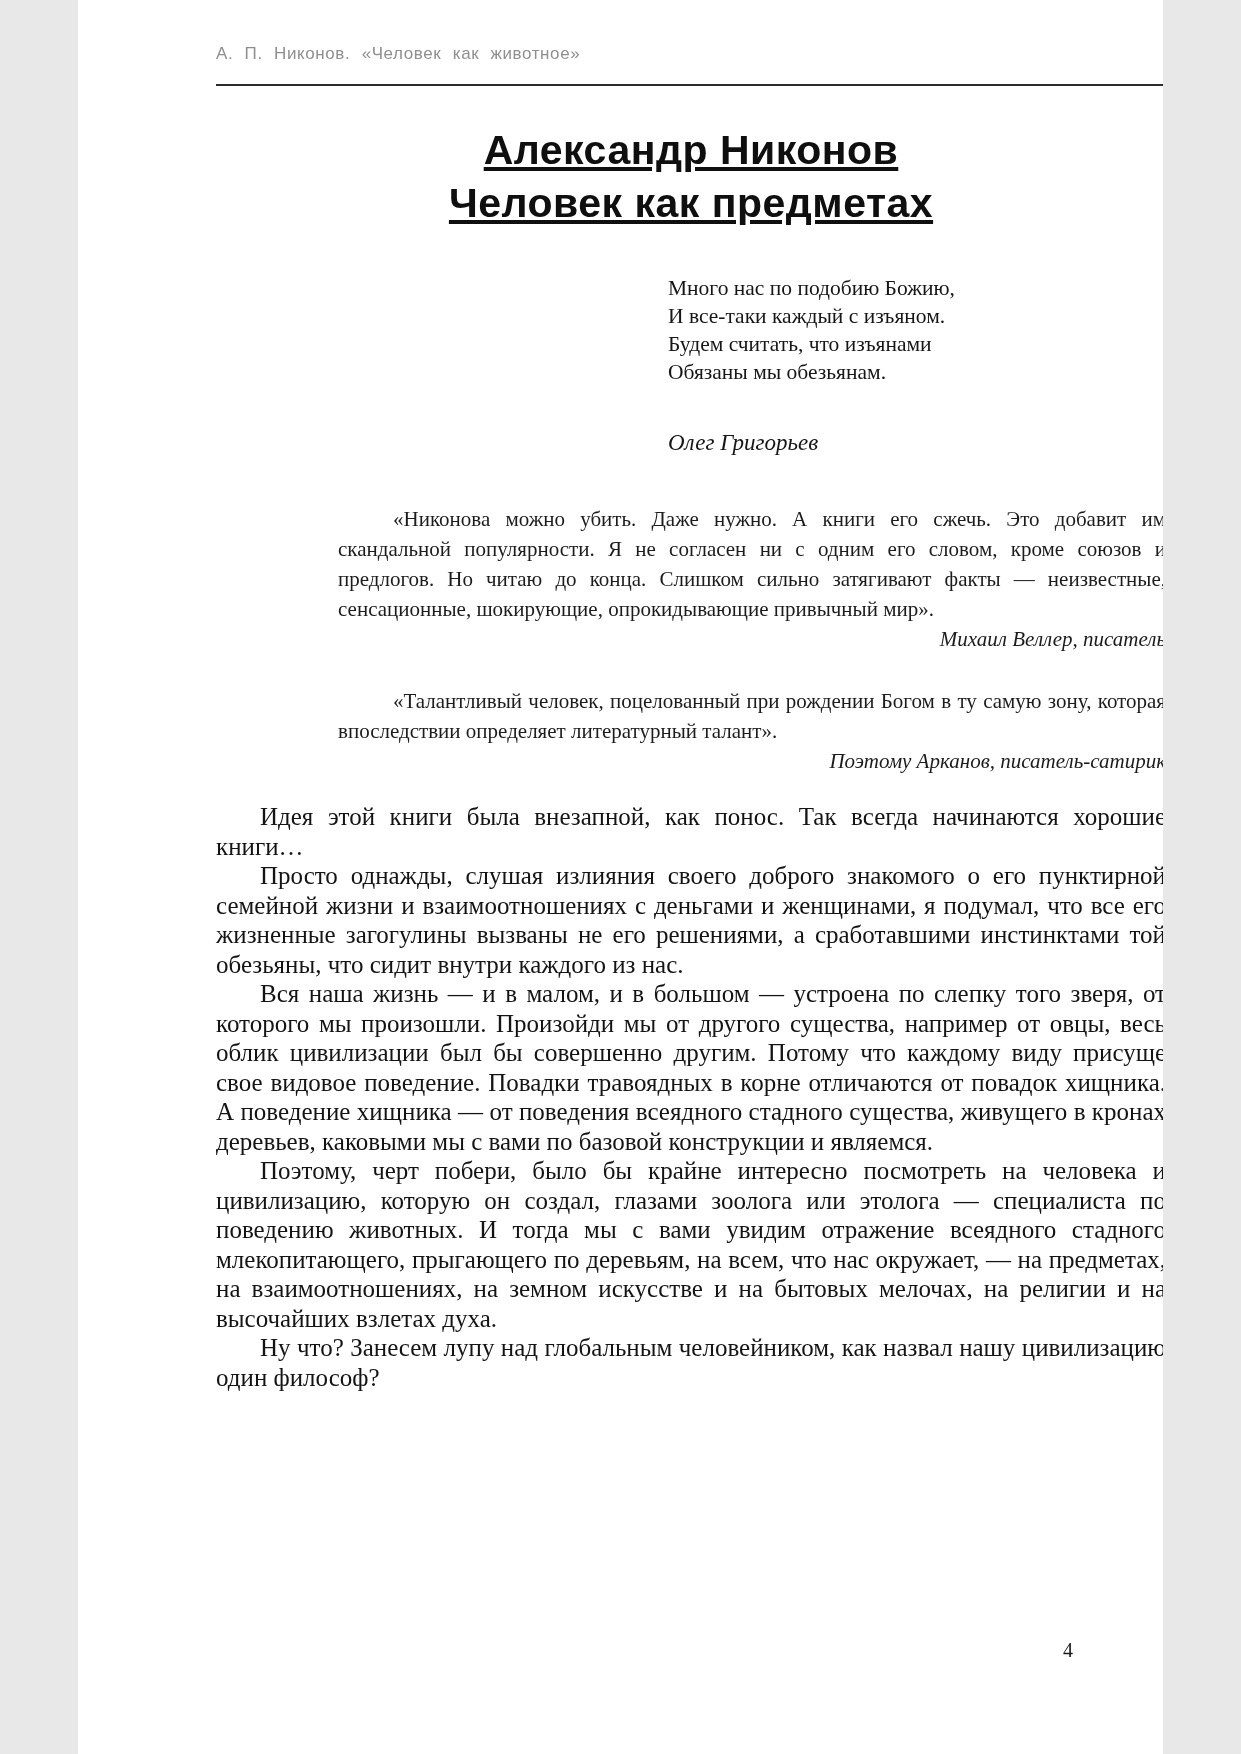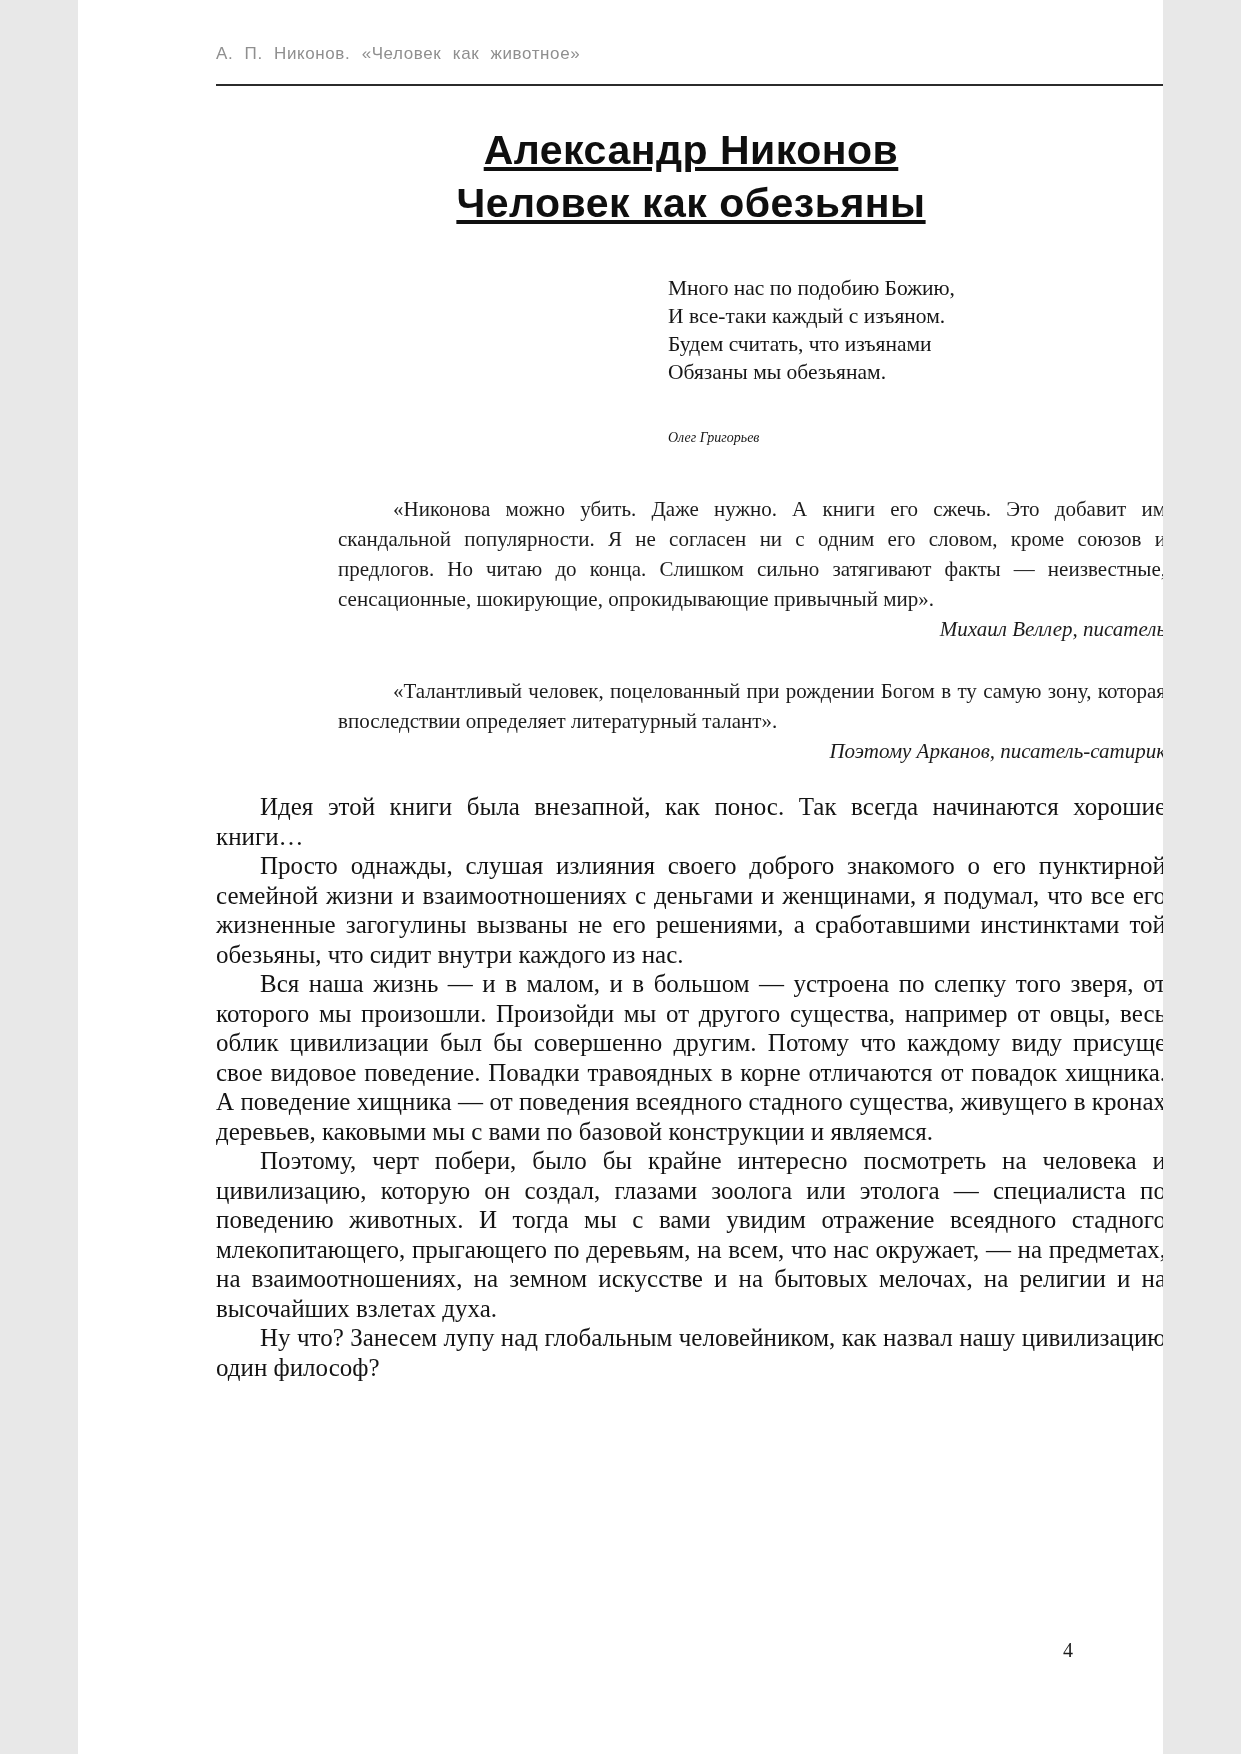--- a/index.html
+++ b/index.html
@@ -54,21 +54,21 @@
   .epigraph {
     margin: 44px 0 0 452px;
     font-size: 21.5px;
     line-height: 28px;
     color: #161616;
   }
   .epigraph .line { display: block; }
   .epigraph-author {
     margin: 44px 0 0 452px;
     font-style: italic;
-    font-size: 14px;
+    font-size: 23px;
     color: #161616;
   }
   .quote {
     margin: 48px 0 0 122px;
     font-size: 21px;
     line-height: 30px;
   }
   .quote + .quote { margin-top: 32px; }
   .quote .quote-text {
     margin: 0;
@@ -103,21 +103,21 @@
 <div class="page">
 
   <div class="running-header">А.  П.  Никонов.  «Человек как животное»</div>
 
   <div class="header-rule"></div>
 
   <div class="content">
 
     <h1 class="book-title">
       <span class="line">Александр Никонов</span>
-      <span class="line">Человек как обезьяны</span>
+      <span class="line">Человек как предметах</span>
     </h1>
 
     <div class="epigraph">
       <span class="line">Много нас по подобию Божию,</span>
       <span class="line">И все-таки каждый с изъяном.</span>
       <span class="line">Будем считать, что изъянами</span>
       <span class="line">Обязаны мы обезьянам.</span>
     </div>
 
     <div class="epigraph-author">Олег Григорьев</div>

